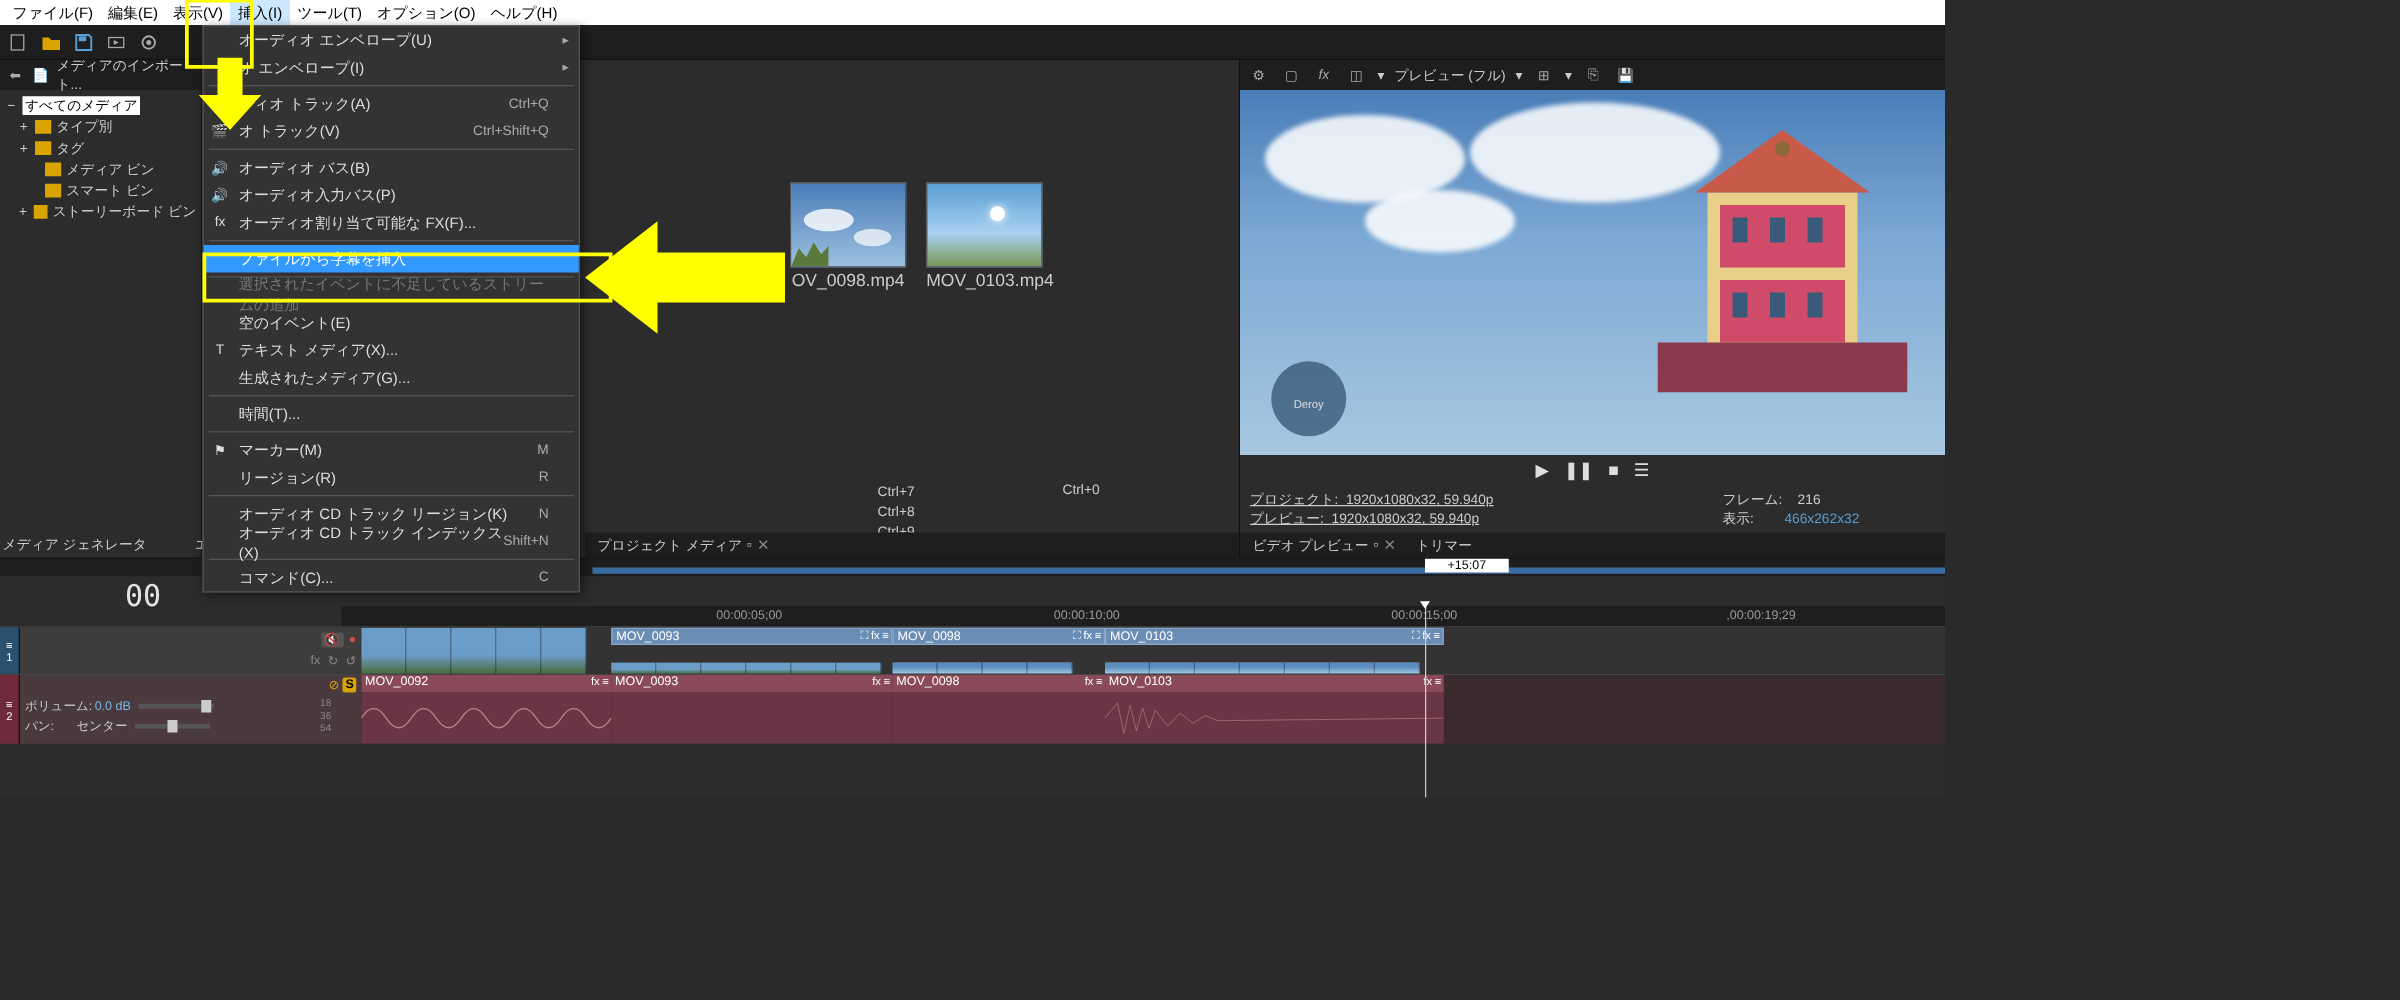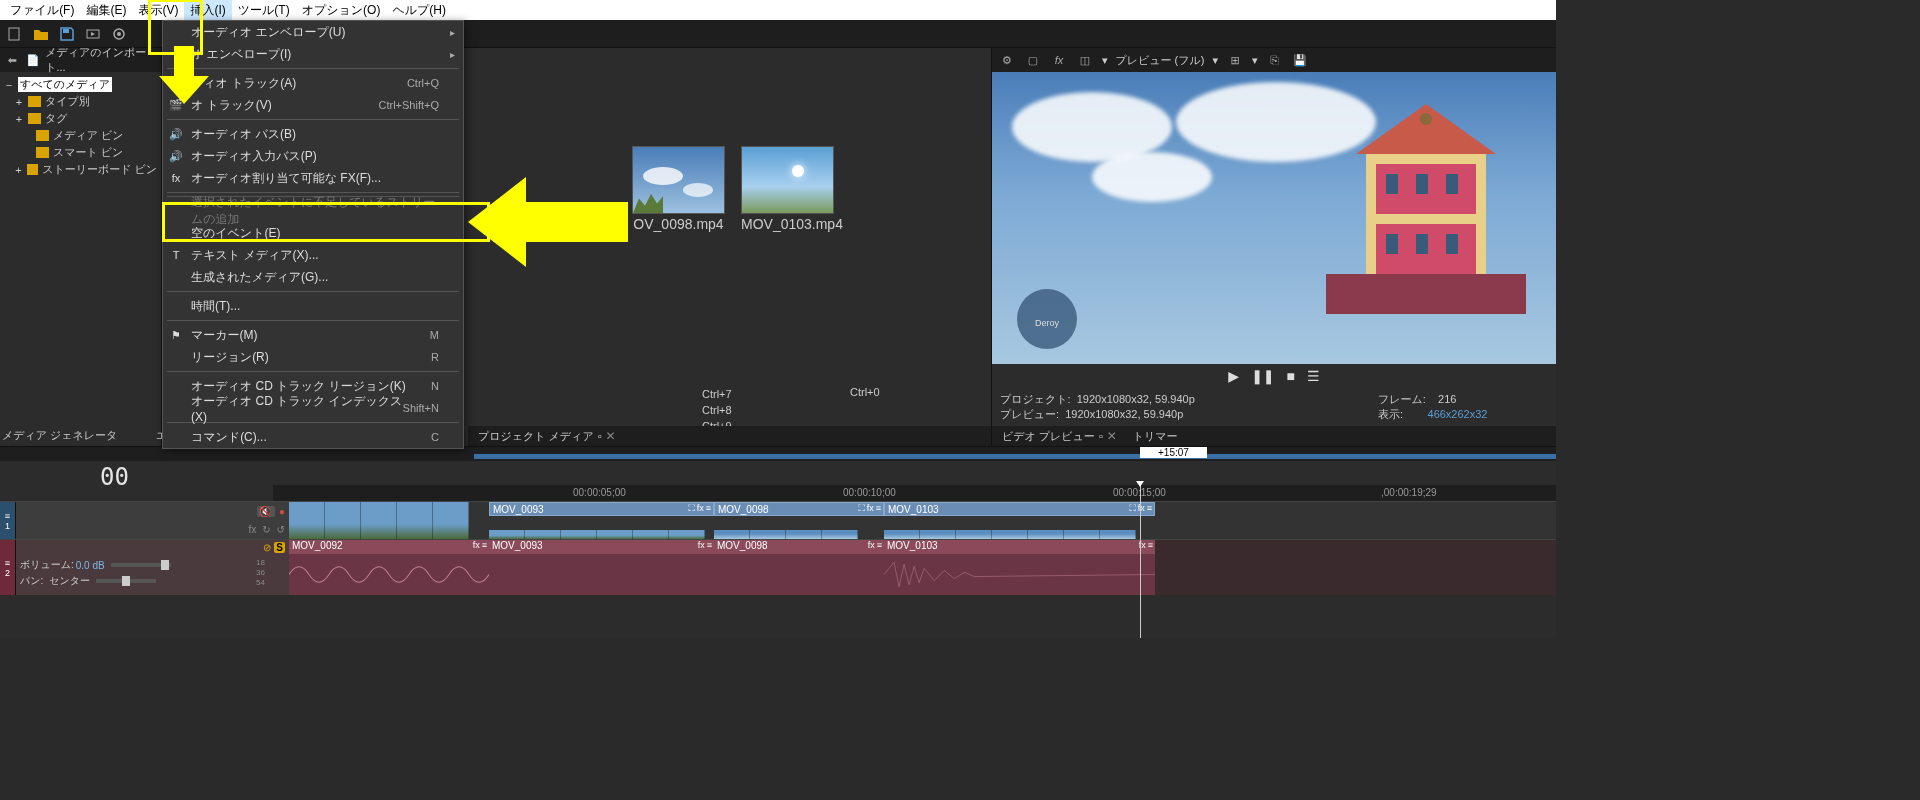--- a/index.html
+++ b/index.html
@@ -58,21 +58,21 @@
 
 
 .preview-toolbar { background: #1e1e1e; height: 24px; display: flex; align-items: center; padding: 0 6px; gap: 8px; font-size: 11px; }
 .preview-img { flex: 1; background: #000; display: flex; align-items: center; justify-content: center; position: relative; overflow: hidden; }
 .sky-scene { width: 100%; height: 100%; position: relative; background: linear-gradient(180deg, #4a7db8 0%, #7ba8d4 40%, #a8c8e0 100%); }
 .building { position: absolute; right: 30px; bottom: 50px; width: 200px; height: 220px; }
 .cloud { position: absolute; background: rgba(255,255,255,0.85); border-radius: 50%; filter: blur(2px); }
 
 .preview-controls { background: #2c2c2c; height: 24px; display: flex; align-items: center; justify-content: center; gap: 12px; }
 .preview-info { background: #2c2c2c; padding: 4px 8px; font-size: 11px; display: flex; }
-.preview-info-col { flex: 1; }
+.preview-info-col { flex: 1; text-decoration: underline; }
 .preview-info .val { color: #5a9fd4; }
 .left-bottom-label { position: absolute; left: 2px; top: 428px; font-size: 11px; color: #ccc; }
 
 
 .timeline-area { background: #2c2c2c; height: calc(638px - 446px); border-top: 1px solid #111; position: relative; }
 .tl-ruler-bar { height: 14px; background: #1e1e1e; position: relative; }
 .tl-timecode-big { position: absolute; left: 100px; top: 16px; font-size: 24px; color: #e5e5e5; font-family: monospace; }
 .tl-ruler { position: absolute; left: 273px; right: 0; top: 38px; height: 26px; background: #1e1e1e; font-size: 10px; color: #999; }
 .tl-tick { position: absolute; top: 2px; }
 .tl-marker-box { position: absolute; top: 0; background: #fff; color: #000; padding: 0 18px; font-size: 10px; }
@@ -408,21 +408,21 @@
       <div class="tl-track-head" style="background:#4a3a3d">
         <div style="position:absolute;left:4px;top:18px;display:flex;align-items:center;font-size:10px;gap:2px">
           <span>ボリューム:</span>
           <span style="color:#7ab8e8">0.0 dB</span>
           <div class="track-slider">
               <div class="track-slider-handle" style="left:50px"></div>
             </div>
         </div>
         <div style="position:absolute;left:4px;top:34px;display:flex;align-items:center;font-size:10px;gap:2px">
           <span>パン:</span>
-          <span style="margin-left:4px">センター</span>
+          <span style="margin-left:16px">センター</span>
           <div class="track-slider">
               <div class="track-slider-handle" style="left:26px"></div>
             </div>
         </div>
         <div style="position:absolute;right:4px;top:2px;display:flex;gap:3px">
           <span style="color:#d9a400">⊘</span>
           <span style="background:#d9a400;color:#000;padding:0 2px;border-radius:2px;font-weight:bold">S</span>
         </div>
         <div style="position:absolute;right:24px;top:18px;font-size:8px;line-height:10px;color:#888">
           <div>18</div>
@@ -498,20 +498,23 @@
     </div>
     <div class="dd-item">
       <span class="dd-icon">🔊</span>
       <span>オーディオ入力バス(P)</span>
     </div>
     <div class="dd-item">
       <span class="dd-icon">fx</span>
       <span>オーディオ割り当て可能な FX(F)...</span>
     </div>
     <div class="dd-sep"></div>
+    <div class="dd-item highlighted">
+      <span>ファイルから字幕を挿入</span>
+    </div>
     <div class="dd-sep"></div>
     <div class="dd-item disabled">
       <span>選択されたイベントに不足しているストリームの追加</span>
     </div>
     <div class="dd-item">
       <span>空のイベント(E)</span>
     </div>
     <div class="dd-item">
       <span class="dd-icon">T</span>
       <span>テキスト メディア(X)...</span>

